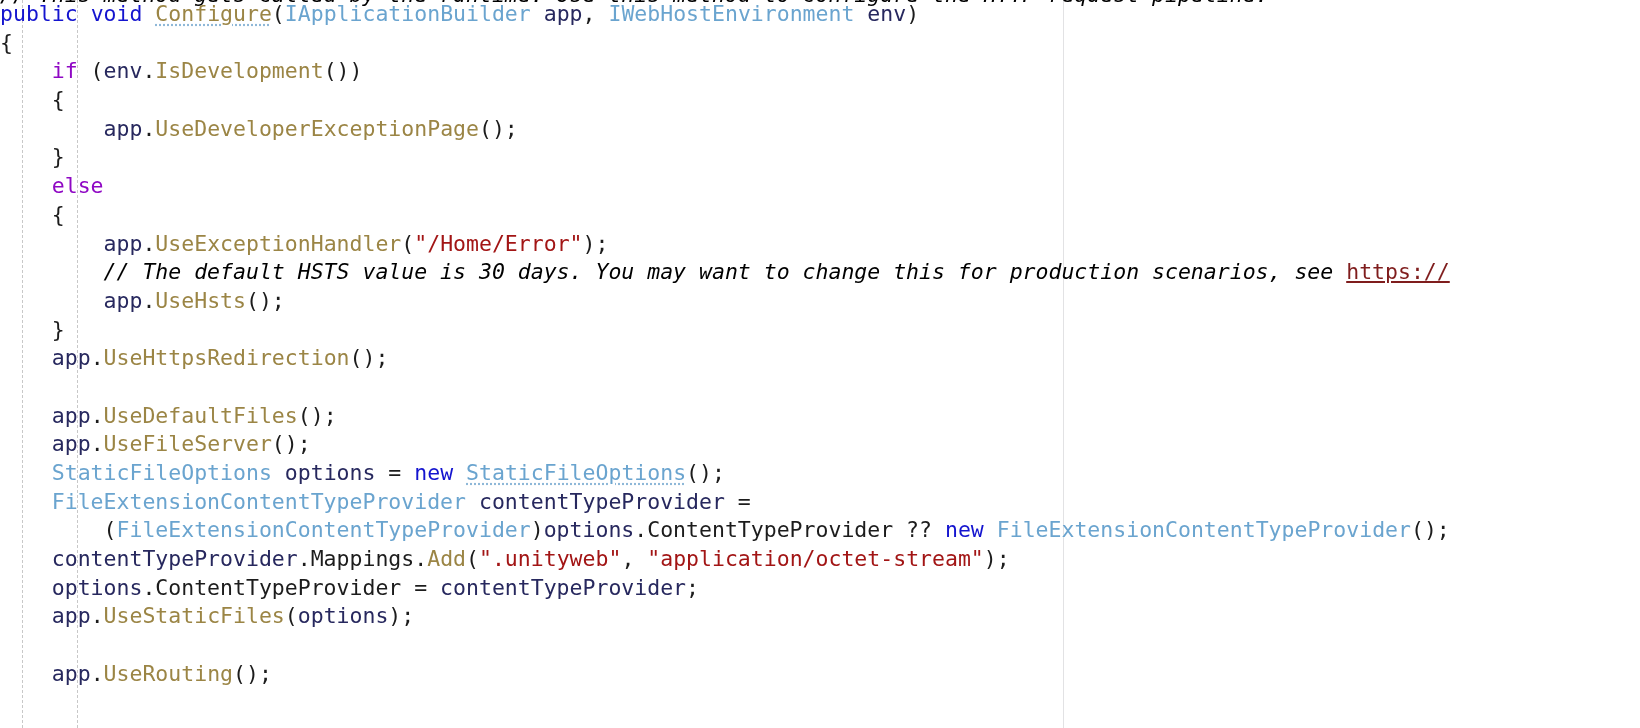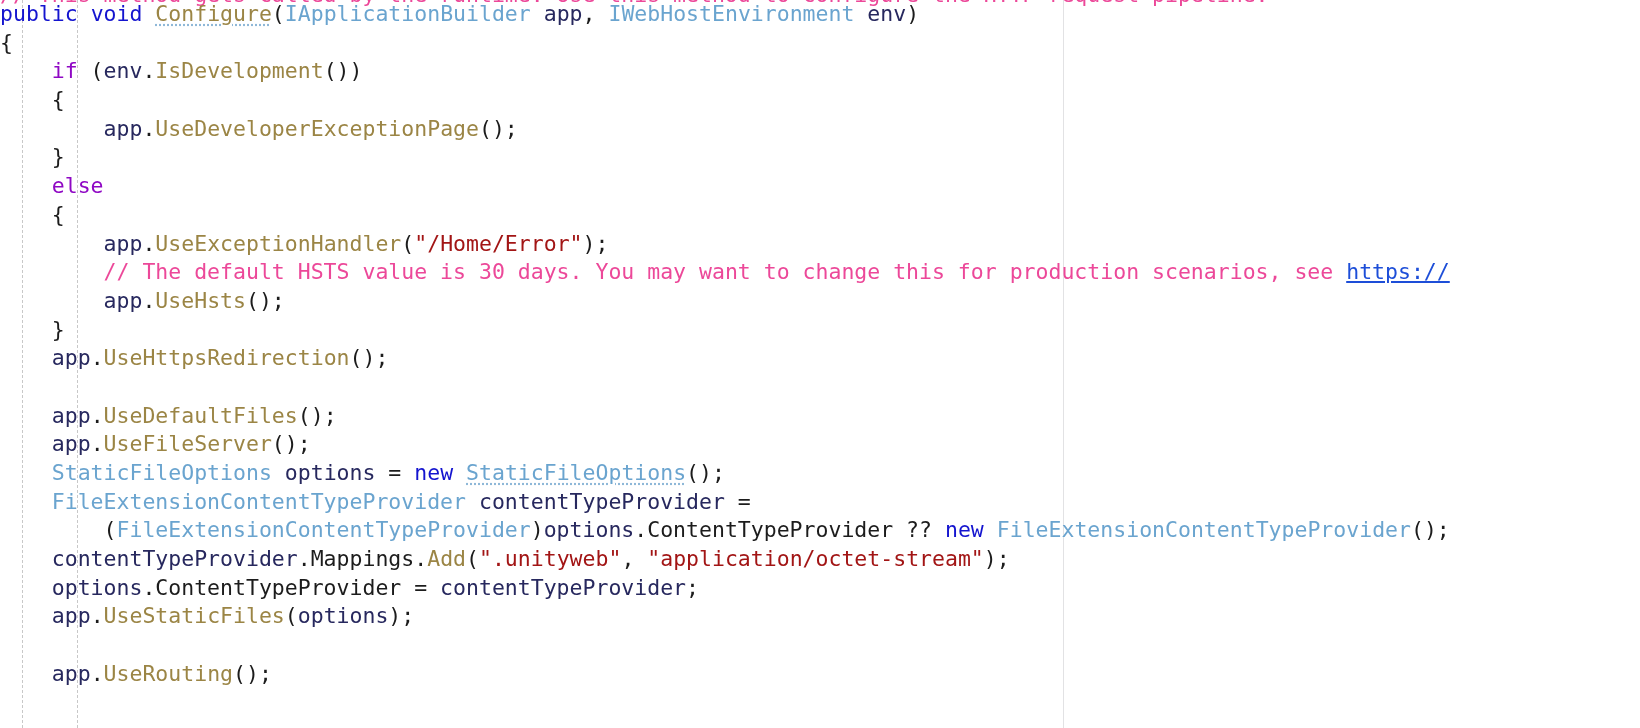--- a/index.html
+++ b/index.html
@@ -57,24 +57,24 @@
     white-space: pre;
     color: #1c1c1c;
   }
 
   
   .kw       { color: #1414cf; }   
   .kw-ctl   { color: #8f08c4; margin-top: 25px; }   
   .type     { color: #6aa4cf; }   
   .method   { color: #9b8545; }   
   .str      { color: #a21515; }   
-  .cmt      { color: #ec4899; }   
+  .cmt      { color: #000000; font-style: italic; }   
   .ident    { color: #1c1c1c; }   
   .param    { color: #27285e; }   
-  .link     { color: #1d4ed8; text-decoration: underline; }
+  .link     { color: #7f1d1d; text-decoration: underline; }
 
   .squiggle {
     text-decoration: underline;
     text-decoration-style: dotted;
     text-decoration-color: #8fb8d8;
     text-underline-offset: 3px;
   }
 
   
   .clipped-top {

